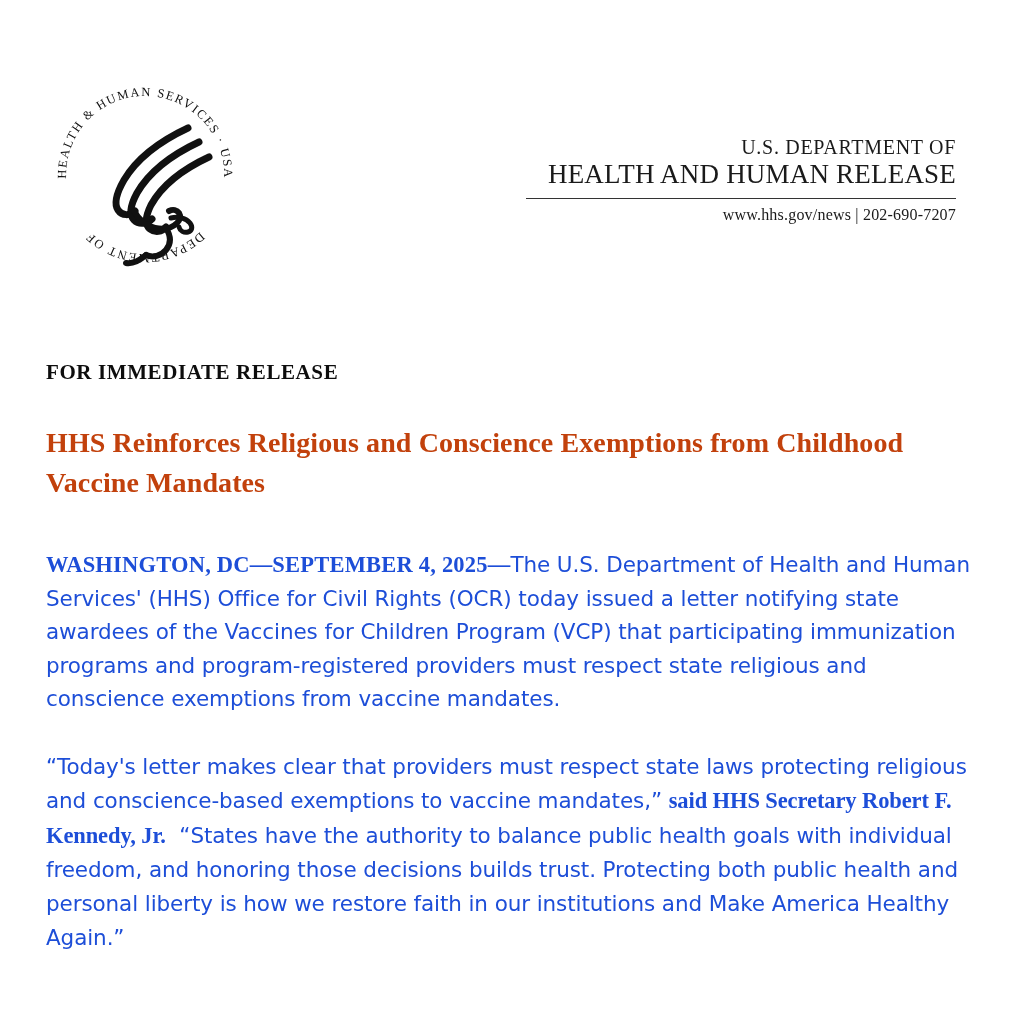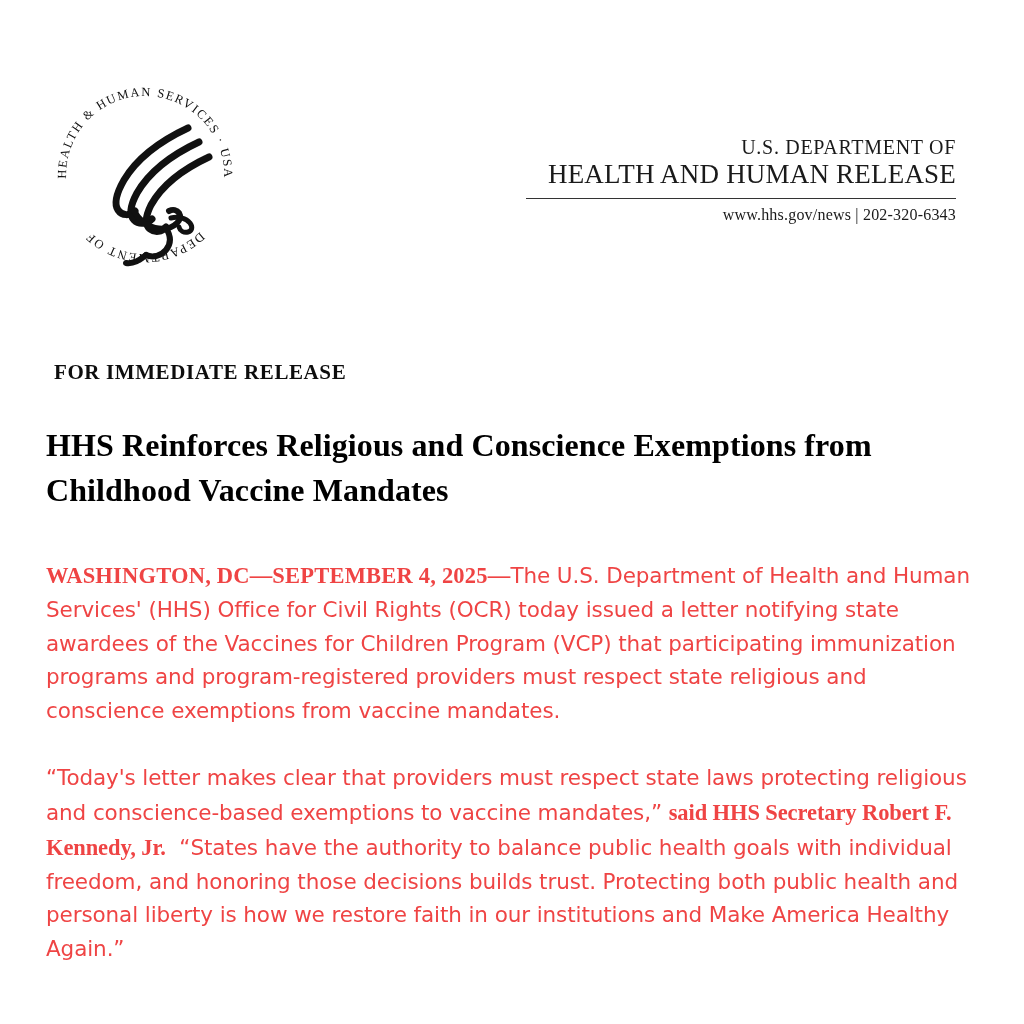--- a/index.html
+++ b/index.html
@@ -73,39 +73,39 @@
     position: absolute;
     left: 46px;
     top: 360px;
     width: 930px;
   }
   .immediate-release {
     font-family: "Liberation Serif", serif;
     font-weight: bold;
     font-size: 21px;
     letter-spacing: 0.6px;
-    margin: 0 0 38px 8px;
+    margin: 0 0 38px 0;
     color: #0d0d0d;
   }
   h1.headline {
     font-family: "Liberation Serif", serif;
     font-weight: bold;
-    font-size: 32px;
+    font-size: 28px;
     line-height: 1.42;
     margin: 0 0 44px 0;
     letter-spacing: 0.1px;
-    color: #000000;
+    color: #c2410c;
     max-width: 900px;
   }
   p.para {
     font-family: "DejaVu Sans", sans-serif;
     font-size: 21.5px;
     line-height: 1.56;
     margin: 0 0 34px 0;
-    color: #ef4444;
+    color: #1d4ed8;
     letter-spacing: -0.1px;
   }
   .dateline {
     font-family: "Liberation Serif", serif;
     font-weight: bold;
     font-size: 22.5px;
     letter-spacing: 0.2px;
   }
   .attrib {
     font-family: "Liberation Serif", serif;
@@ -143,21 +143,21 @@
           <path d="M108,187 C101,193 94,196 88,195" fill="none" stroke-width="6" stroke-linecap="round"></path>
           <path d="M133,150 C140,148 148,150 152,155 C155,159 154,163 150,164 C146,165 142,163 141,159" fill="none" stroke-width="5" stroke-linecap="round"></path>
         </g>
       </svg>
     </div>
 
     <div class="dept-block">
       <div class="dept-line1 small-caps">U.S. DEPARTMENT OF</div>
       <div class="dept-line2 small-caps">HEALTH AND HUMAN RELEASE</div>
       <div class="dept-rule"></div>
-      <div class="dept-contact">www.hhs.gov/news | 202-320-6343</div>
+      <div class="dept-contact">www.hhs.gov/news | 202-690-7207</div>
     </div>
 
   </div>
 
   <div class="content">
 
     <div class="immediate-release">FOR IMMEDIATE RELEASE</div>
 
     <h1 class="headline">HHS Reinforces Religious and Conscience Exemptions from Childhood Vaccine Mandates</h1>
 

